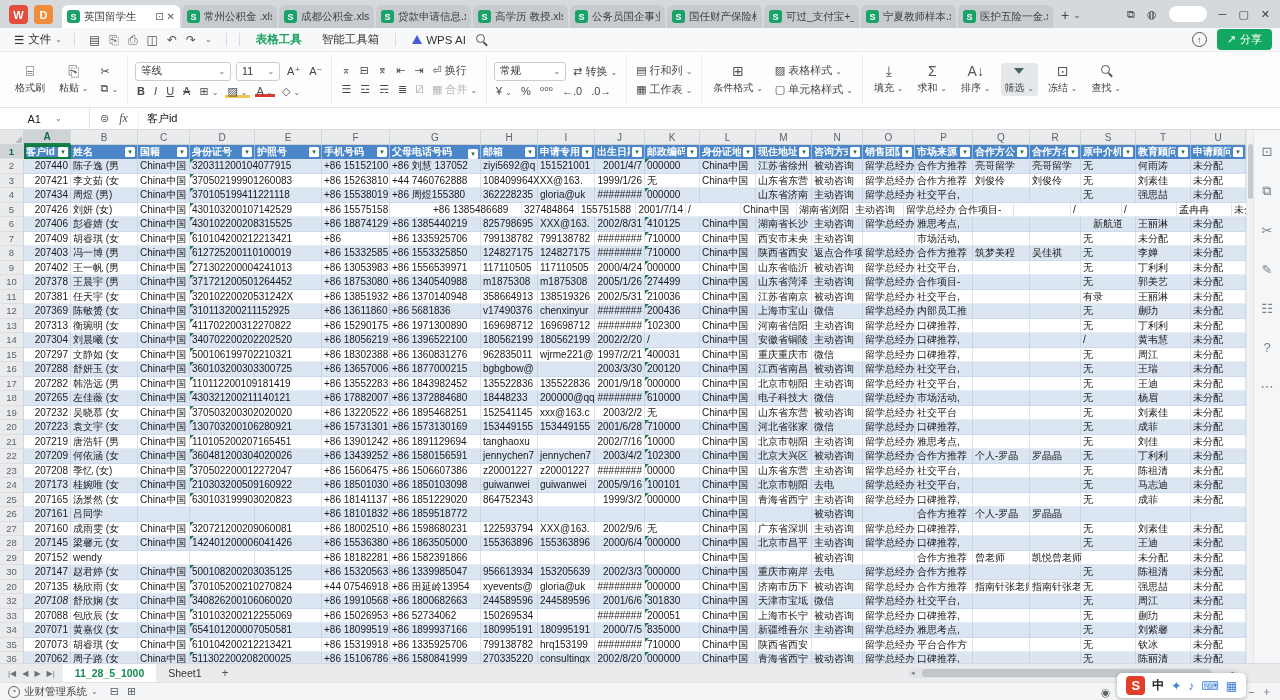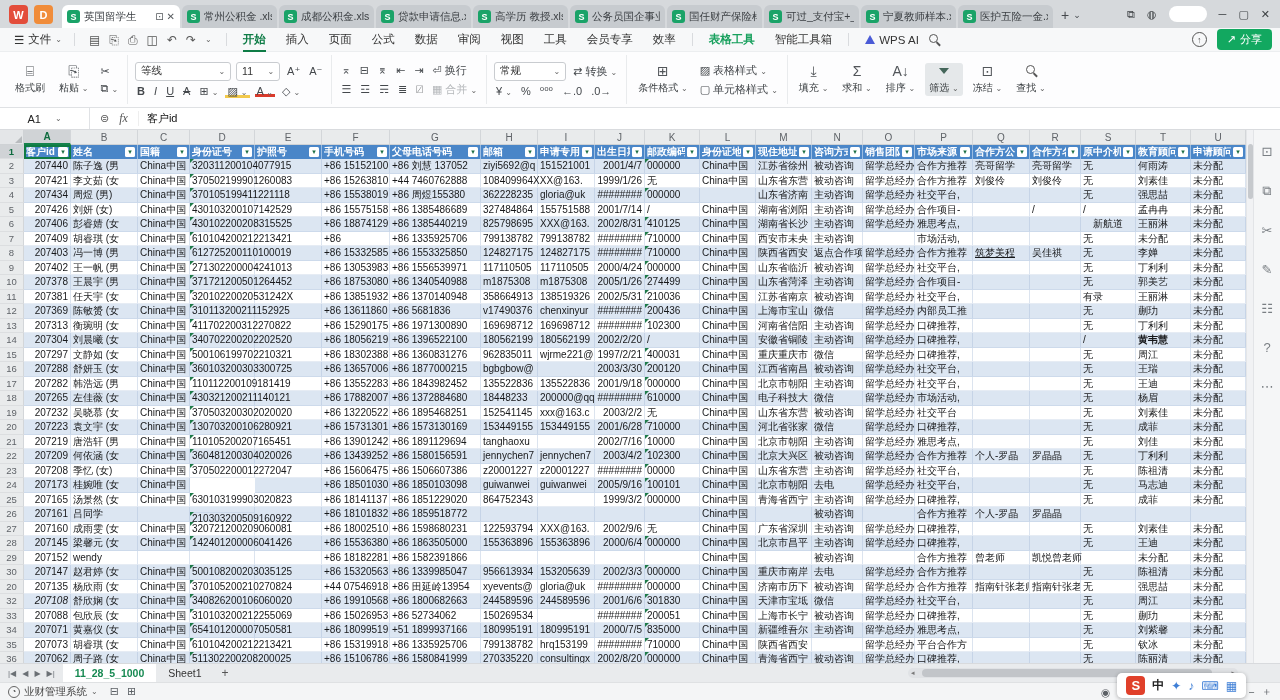--- a/index.html
+++ b/index.html
@@ -180,32 +180,20 @@
   <div class="qat">
     <span>▤</span>
     <span>⎘</span>
     <span>⎙</span>
     <span>◫</span>
     <span>↶</span>
     <span>↷</span>
     <span class="caret">⌄</span>
   </div>
   <div class="vdiv"></div>
-  <div class="menus" id="menus">
-      <div class="mitem active">开始</div>
-      <div class="mitem">插入</div>
-      <div class="mitem">页面</div>
-      <div class="mitem">公式</div>
-      <div class="mitem">数据</div>
-      <div class="mitem">审阅</div>
-      <div class="mitem">视图</div>
-      <div class="mitem">工具</div>
-      <div class="mitem">会员专享</div>
-      <div class="mitem">效率</div>
-    </div>
   <div class="vdiv"></div>
   <div class="mitem green">表格工具</div>
   <div class="mitem">智能工具箱</div>
   <div class="vdiv"></div>
   <div class="mitem"><span class="aitri"></span><span>WPS AI</span></div>
   <span class="mag"></span>
   <div class="mbright">
     <span class="upicon">↑</span>
     <div class="sharebtn">
         <span>↗</span>
@@ -284,20 +272,26 @@
           </div>
         <span class="sbtn">⇄ <span>转换</span> <span class="caret">⌄</span></span>
       </div>
       <div class="rrow">
         <span class="sbtn">¥ <span class="caret">⌄</span></span>
         <span class="sbtn">%</span>
         <span class="sbtn">⁰⁰⁰</span>
         <span class="sbtn">←.0</span>
         <span class="sbtn">.0→</span>
       </div>
+    </div>
+  </div>
+  <div class="rgroup">
+    <div class="stack2">
+      <span class="sbtn">▤ <span>行和列</span> <span class="caret">⌄</span></span>
+      <span class="sbtn">▦ <span>工作表</span> <span class="caret">⌄</span></span>
     </div>
   </div>
   <div class="rgroup">
     <div class="bigbtn">
         <span class="ic">⊞</span>
         <span class="bl"><span>条件格式</span> <span class="caret">⌄</span></span>
       </div>
     <div class="stack2">
       <span class="sbtn">▨ <span>表格样式</span> <span class="caret">⌄</span></span>
       <span class="sbtn">▢ <span>单元格样式</span> <span class="caret">⌄</span></span>
@@ -387,21 +381,21 @@
         <span class="fbox">▾</span>
       </div>
       <div class="hcell" style="width: 67px; min-width: 67px;">
         <span class="ht">护照号</span>
         <span class="fbox">▾</span>
       </div>
       <div class="hcell" style="width: 68px; min-width: 68px;">
         <span class="ht">手机号码</span>
         <span class="fbox">▾</span>
       </div>
-      <div class="hcell" style="width: 91px; min-width: 91px;">
+      <div class="hcell" style="width: 91px; min-width: 91px; align-items: flex-end;">
         <span class="ht">父母电话号码</span>
         <span class="fbox">▾</span>
       </div>
       <div class="hcell" style="width: 57px; min-width: 57px;">
         <span class="ht">邮箱</span>
         <span class="fbox">▾</span>
       </div>
       <div class="hcell" style="width: 57px; min-width: 57px;">
         <span class="ht">申请专用</span>
         <span class="fbox">▾</span>
@@ -528,21 +522,21 @@
       <div class="dcell" style="width: 55px; min-width: 55px;">未分配</div>
     </div>
     <div class="grow">
       <div class="gut">5</div>
       <div class="dcell num" style="width: 47px; min-width: 47px;">207426</div>
       <div class="dcell" style="width: 67px; min-width: 67px;">刘妍 (女)</div>
       <div class="dcell" style="width: 52px; min-width: 52px;">China中国</div>
       <div class="dcell spill tri" style="width: 65px; min-width: 65px;">430103200107142529</div>
       <div class="dcell" style="width: 67px; min-width: 67px;"></div>
       <div class="dcell" style="width: 68px; min-width: 68px;">+86 15575158</div>
-      <div class="dcell" style="width: 91px; min-width: 91px;">+86 1385486689</div>
+      <div class="dcell" style="width: 91px; min-width: 91px; margin-left: 41px;">+86 1385486689</div>
       <div class="dcell" style="width: 57px; min-width: 57px;">327484864</div>
       <div class="dcell" style="width: 57px; min-width: 57px;">155751588</div>
       <div class="dcell num" style="width: 50px; min-width: 50px;">2001/7/14</div>
       <div class="dcell" style="width: 55px; min-width: 55px;">/</div>
       <div class="dcell" style="width: 56px; min-width: 56px;">China中国</div>
       <div class="dcell" style="width: 56px; min-width: 56px;">湖南省浏阳</div>
       <div class="dcell" style="width: 51px; min-width: 51px;">主动咨询</div>
       <div class="dcell" style="width: 52px; min-width: 52px;">留学总经办</div>
       <div class="dcell spill" style="width: 58px; min-width: 58px;">合作项目-</div>
       <div class="dcell" style="width: 57px; min-width: 57px;"></div>
@@ -610,21 +604,21 @@
       <div class="dcell" style="width: 91px; min-width: 91px;">+86 1553325850</div>
       <div class="dcell" style="width: 57px; min-width: 57px;">124827175</div>
       <div class="dcell" style="width: 57px; min-width: 57px;">124827175</div>
       <div class="dcell num" style="width: 50px; min-width: 50px;">########</div>
       <div class="dcell tri" style="width: 55px; min-width: 55px;">710000</div>
       <div class="dcell" style="width: 56px; min-width: 56px;">China中国</div>
       <div class="dcell" style="width: 56px; min-width: 56px;">陕西省西安</div>
       <div class="dcell" style="width: 51px; min-width: 51px;">返点合作项</div>
       <div class="dcell" style="width: 52px; min-width: 52px;">留学总经办</div>
       <div class="dcell" style="width: 58px; min-width: 58px;">合作方推荐</div>
-      <div class="dcell" style="width: 57px; min-width: 57px; text-decoration: underline;">筑梦美程</div>
+      <div class="dcell" style="width: 57px; min-width: 57px;">筑梦美程</div>
       <div class="dcell" style="width: 51px; min-width: 51px;">吴佳祺</div>
       <div class="dcell" style="width: 55px; min-width: 55px;">无</div>
       <div class="dcell" style="width: 55px; min-width: 55px;">李婵</div>
       <div class="dcell" style="width: 55px; min-width: 55px;">未分配</div>
     </div>
     <div class="grow">
       <div class="gut">9</div>
       <div class="dcell num" style="width: 47px; min-width: 47px;">207402</div>
       <div class="dcell" style="width: 67px; min-width: 67px;">王一帆 (男</div>
       <div class="dcell" style="width: 52px; min-width: 52px;">China中国</div>
@@ -757,21 +751,21 @@
       <div class="dcell num" style="width: 50px; min-width: 50px;">2002/2/20</div>
       <div class="dcell" style="width: 55px; min-width: 55px;">/</div>
       <div class="dcell" style="width: 56px; min-width: 56px;">China中国</div>
       <div class="dcell" style="width: 56px; min-width: 56px;">安徽省铜陵</div>
       <div class="dcell" style="width: 51px; min-width: 51px;">主动咨询</div>
       <div class="dcell" style="width: 52px; min-width: 52px;">留学总经办</div>
       <div class="dcell spill" style="width: 58px; min-width: 58px;">口碑推荐,</div>
       <div class="dcell" style="width: 57px; min-width: 57px;"></div>
       <div class="dcell" style="width: 51px; min-width: 51px;"></div>
       <div class="dcell" style="width: 55px; min-width: 55px;">/</div>
-      <div class="dcell" style="width: 55px; min-width: 55px; font-weight: bold;">黄韦慧</div>
+      <div class="dcell" style="width: 55px; min-width: 55px;">黄韦慧</div>
       <div class="dcell" style="width: 55px; min-width: 55px;">未分配</div>
     </div>
     <div class="grow">
       <div class="gut">15</div>
       <div class="dcell num" style="width: 47px; min-width: 47px;">207297</div>
       <div class="dcell" style="width: 67px; min-width: 67px;">文静如 (女</div>
       <div class="dcell" style="width: 52px; min-width: 52px;">China中国</div>
       <div class="dcell spill tri" style="width: 65px; min-width: 65px;">500106199702210321</div>
       <div class="dcell" style="width: 67px; min-width: 67px;"></div>
       <div class="dcell" style="width: 68px; min-width: 68px;">+86 18302388</div>
@@ -981,21 +975,21 @@
       <div class="dcell" style="width: 51px; min-width: 51px;"></div>
       <div class="dcell" style="width: 55px; min-width: 55px;">无</div>
       <div class="dcell" style="width: 55px; min-width: 55px;">陈祖清</div>
       <div class="dcell" style="width: 55px; min-width: 55px;">未分配</div>
     </div>
     <div class="grow band">
       <div class="gut">24</div>
       <div class="dcell num" style="width: 47px; min-width: 47px;">207173</div>
       <div class="dcell" style="width: 67px; min-width: 67px;">桂婉唯 (女</div>
       <div class="dcell" style="width: 52px; min-width: 52px;">China中国</div>
-      <div class="dcell spill tri" style="width: 65px; min-width: 65px; margin-top: 34px;">210303200509160922</div>
+      <div class="dcell spill tri" style="width: 65px; min-width: 65px;">210303200509160922</div>
       <div class="dcell" style="width: 67px; min-width: 67px;"></div>
       <div class="dcell" style="width: 68px; min-width: 68px;">+86 18501030</div>
       <div class="dcell" style="width: 91px; min-width: 91px;">+86 1850103098</div>
       <div class="dcell" style="width: 57px; min-width: 57px;">guiwanwei</div>
       <div class="dcell" style="width: 57px; min-width: 57px;">guiwanwei</div>
       <div class="dcell num" style="width: 50px; min-width: 50px;">2005/9/16</div>
       <div class="dcell tri" style="width: 55px; min-width: 55px;">100101</div>
       <div class="dcell" style="width: 56px; min-width: 56px;">China中国</div>
       <div class="dcell" style="width: 56px; min-width: 56px;">北京市朝阳</div>
       <div class="dcell" style="width: 51px; min-width: 51px;">去电</div>
@@ -1224,21 +1218,21 @@
       <div class="dcell" style="width: 55px; min-width: 55px;">未分配</div>
     </div>
     <div class="grow band">
       <div class="gut">34</div>
       <div class="dcell num" style="width: 47px; min-width: 47px;">207071</div>
       <div class="dcell" style="width: 67px; min-width: 67px;">黄嘉仪 (女</div>
       <div class="dcell" style="width: 52px; min-width: 52px;">China中国</div>
       <div class="dcell spill tri" style="width: 65px; min-width: 65px;">654101200007050581</div>
       <div class="dcell" style="width: 67px; min-width: 67px;"></div>
       <div class="dcell" style="width: 68px; min-width: 68px;">+86 18099519</div>
-      <div class="dcell" style="width: 91px; min-width: 91px;">+51 1899937166</div>
+      <div class="dcell" style="width: 91px; min-width: 91px;">+86 1899937166</div>
       <div class="dcell" style="width: 57px; min-width: 57px;">180995191</div>
       <div class="dcell" style="width: 57px; min-width: 57px;">180995191</div>
       <div class="dcell num" style="width: 50px; min-width: 50px;">2000/7/5</div>
       <div class="dcell tri" style="width: 55px; min-width: 55px;">835000</div>
       <div class="dcell" style="width: 56px; min-width: 56px;">China中国</div>
       <div class="dcell" style="width: 56px; min-width: 56px;">新疆维吾尔</div>
       <div class="dcell" style="width: 51px; min-width: 51px;">主动咨询</div>
       <div class="dcell" style="width: 52px; min-width: 52px;">留学总经办</div>
       <div class="dcell spill" style="width: 58px; min-width: 58px;">雅思考点,</div>
       <div class="dcell" style="width: 57px; min-width: 57px;"></div>

